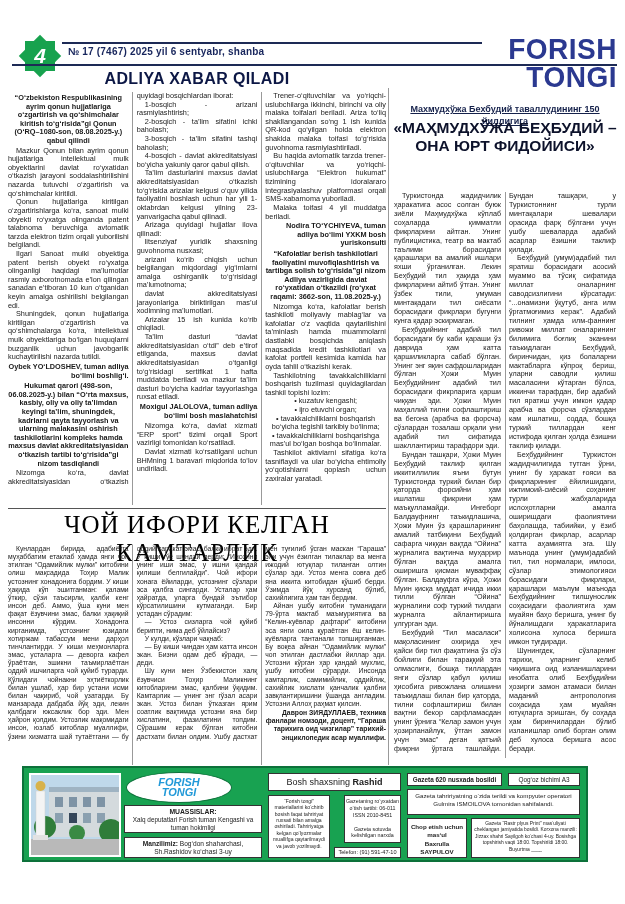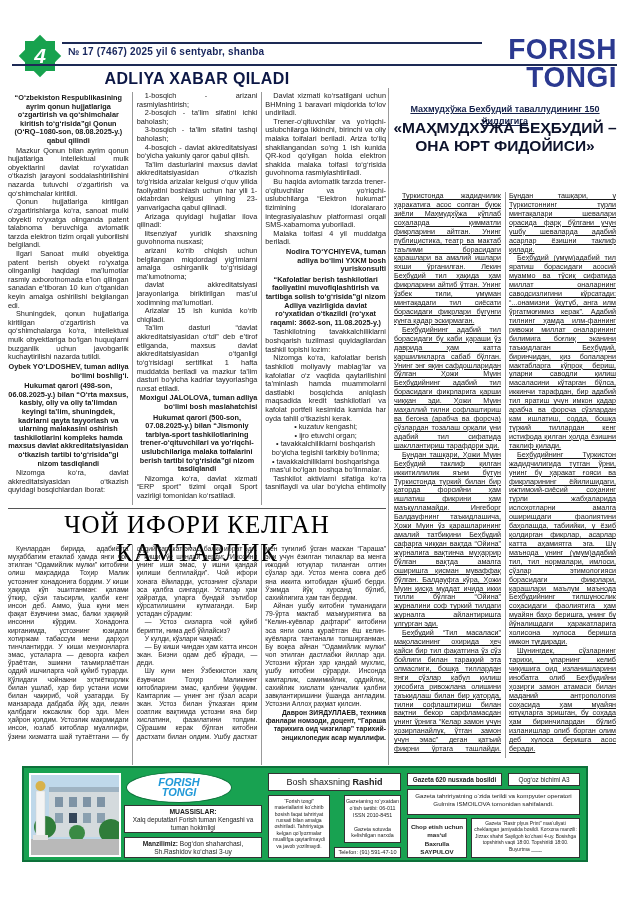--- a/index.html
+++ b/index.html
@@ -20,21 +20,21 @@
   
   .left-body{left:8px;top:92px;width:378px;height:413px;column-count:3;column-gap:8px;column-rule:1px solid #999;font-size:7.3px;line-height:1.18;text-align:justify;overflow:hidden;}
   .divider-v{left:388px;top:88px;width:1px;height:677px;background:#999;}
 
   .mid-rule{left:8px;top:508px;width:378px;height:1px;background:#555;}
   .mid-headline{left:8px;top:511px;width:378px;text-align:center;font-family:"Liberation Serif",serif;font-size:25px;font-weight:normal;color:#000;letter-spacing:1px;}
   .mid-body{left:8px;top:545px;width:378px;height:220px;column-count:3;column-gap:8px;column-rule:1px solid #999;font-size:6.8px;line-height:1.2;text-align:justify;overflow:hidden;}
 
   .right-kicker{left:394px;top:91px;width:222px;text-align:center;font-weight:bold;font-size:9px;color:#15214b;text-decoration:underline;line-height:1.3;margin-top:13px;}
   .right-title{left:392px;top:119px;width:226px;text-align:center;font-weight:800;font-size:15.5px;color:#0d122b;line-height:1.18;}
-  .right-body{left:394px;top:192px;width:222px;height:566px;column-count:2;column-gap:8px;column-rule:1px solid #999;font-size:7.2px;line-height:1.24;text-align:justify;overflow:hidden;text-decoration:underline;}
+  .right-body{left:394px;top:192px;width:222px;height:566px;column-count:2;column-gap:8px;column-rule:1px solid #999;font-size:7.2px;line-height:1.24;text-align:justify;overflow:hidden;}
 
   .fl{margin:0;}
   .fl-p{text-indent:8px;}
   .fl-c{text-align:center;text-indent:0;}
   .fl-h{font-weight:bold;text-align:center;margin:2px 0 1px 0;}
   .fl-by{font-weight:bold;text-align:right;margin:1px 0 2px 0;}
 
   
   .footer{left:22px;top:766px;width:566px;height:96px;background:#18a251;border:2px solid #0d713a;box-sizing:border-box;}
   .fbox{position:absolute;background:#fff;border:1px solid #333;box-sizing:border-box;overflow:hidden;text-align:center;color:#222;}
@@ -84,30 +84,29 @@
     <div class="fl fl-p">3-bosqich - ta’lim sifatini tashqi baholash;</div>
     <div class="fl fl-p">4-bosqich - davlat akkreditatsiyasi bo‘yicha yakuniy qaror qabul qilish.</div>
     <div class="fl fl-p">Ta’lim dasturlarini maxsus davlat akkreditatsiyasidan o‘tkazish to‘g‘risida arizalar kelgusi o‘quv yilida faoliyatini boshlash uchun har yili 1-oktabrdan kelgusi yilning 23-yanvarigacha qabul qilinadi.</div>
     <div class="fl fl-p">Arizaga quyidagi hujjatlar ilova qilinadi:</div>
     <div class="fl fl-p">litsenziyaf yuridik shaxsning guvohnoma nusxasi;</div>
     <div class="fl fl-p">arizani ko‘rib chiqish uchun belgilangan miqdordagi yig‘imlarni amalga oshirganlik to‘g‘risidagi ma’lumotnoma;</div>
     <div class="fl fl-p">davlat akkreditatsiyasi jarayonlariga biriktirilgan mas’ul xodimning ma’lumotlari.</div>
     <div class="fl fl-p">Arizalar 15 ish kunida ko‘rib chiqiladi.</div>
     <div class="fl fl-p">Ta’lim dasturi “davlat akkreditatsiyasidan o‘tdi” deb e’tirof etilganda, maxsus davlat akkreditatsiyasidan o‘tganligi to‘g‘risidagi sertifikat 1 hafta muddatda beriladi va mazkur ta’lim dasturi bo‘yicha kadrlar tayyorlashga ruxsat etiladi.</div>
     <div class="fl fl-by">Moxigul JALOLOVA, tuman adliya bo‘limi bosh maslahatchisi</div>
-    <div class="fl fl-h">Hukumat qarori (500-son, 07.08.2025-y.) bilan “Jismoniy tarbiya-sport tashkilotlarining trener-o‘qituvchilari va yo‘riqchi-uslubchilariga malaka toifalarini berish tartibi to‘g‘risida”gi nizom tasdiqlandi</div>
     <div class="fl fl-p">Nizomga ko‘ra, davlat xizmati “ERP sport” tizimi orqali Sport vazirligi tomonidan ko‘rsatiladi.</div>
     <div class="fl fl-p">Davlat xizmati ko‘rsatilgani uchun BHMning 1 baravari miqdorida to‘lov undiriladi.</div>
     <div class="fl fl-p">Trener-o‘qituvchilar va yo‘riqchi-uslubchilarga ikkinchi, birinchi va oliy malaka toifalari beriladi. Ariza to‘liq shakllangandan so‘ng 1 ish kunida QR-kod qo‘yilgan holda elektron shaklda malaka toifasi to‘g‘risida guvohnoma rasmiylashtiriladi.</div>
     <div class="fl fl-p">Bu haqida avtomatik tarzda trener-o‘qituvchilar va yo‘riqchi-uslubchilarga “Elektron hukumat” tizimining idoralararo integrasiyalashuv platformasi orqali SMS-xabarnoma yuboriladi.</div>
     <div class="fl fl-p">Malaka toifasi 4 yil muddatga beriladi.</div>
     <div class="fl fl-by">Nodira TO‘YCHIYEVA, tuman adliya bo‘limi YXKM bosh yuriskonsulti</div>
     <div class="fl fl-h">“Kafolatlar berish tashkilotlari faoliyatini muvofiqlashtirish va tartibga solish to‘g‘risida”gi nizom Adliya vazirligida davlat ro‘yxatidan o‘tkazildi (ro‘yxat raqami: 3662-son, 11.08.2025-y.)</div>
+    <div class="fl fl-p">Nizomga ko‘ra, kafolatlar berish tashkiloti moliyaviy mablag‘lar va kafolatlar o‘z vaqtida qaytarilishini ta’minlash hamda muammolarni dastlabki bosqichda aniqlash maqsadida kredit tashkilotlari va kafolat portfeli kesimida kamida har oyda tahlil o‘tkazishi kerak.</div>
     <div class="fl fl-p">Tashkilotning tavakkalchiliklarni boshqarish tuzilmasi quyidagilardan tashkil topishi lozim:</div>
-    <div class="fl fl-p">Nizomga ko‘ra, kafolatlar berish tashkiloti moliyaviy mablag‘lar va kafolatlar o‘z vaqtida qaytarilishini ta’minlash hamda muammolarni dastlabki bosqichda aniqlash maqsadida kredit tashkilotlari va kafolat portfeli kesimida kamida har oyda tahlil o‘tkazishi kerak.</div>
     <div class="fl fl-c">• kuzatuv kengashi;</div>
     <div class="fl fl-c">• ijro etuvchi organ;</div>
     <div class="fl fl-c">• tavakkalchiliklarni boshqarish bo‘yicha tegishli tarkibiy bo‘linma;</div>
     <div class="fl fl-c">• tavakkalchiliklarni boshqarishga mas’ul bo‘lgan boshqa bo‘linmalar.</div>
     <div class="fl fl-p">Tashkilot aktivlarni sifatiga ko‘ra tasniflaydi va ular bo‘yicha ehtimoliy yo‘qotishlarni qoplash uchun zaxiralar yaratadi.</div>
   </div>
 <div class="abs divider-v"></div>
 
 <div class="abs mid-rule"></div>
 <div class="abs mid-headline">ЧОЙ ИФОРИ КЕЛГАН КАМТАРЛИК</div>

